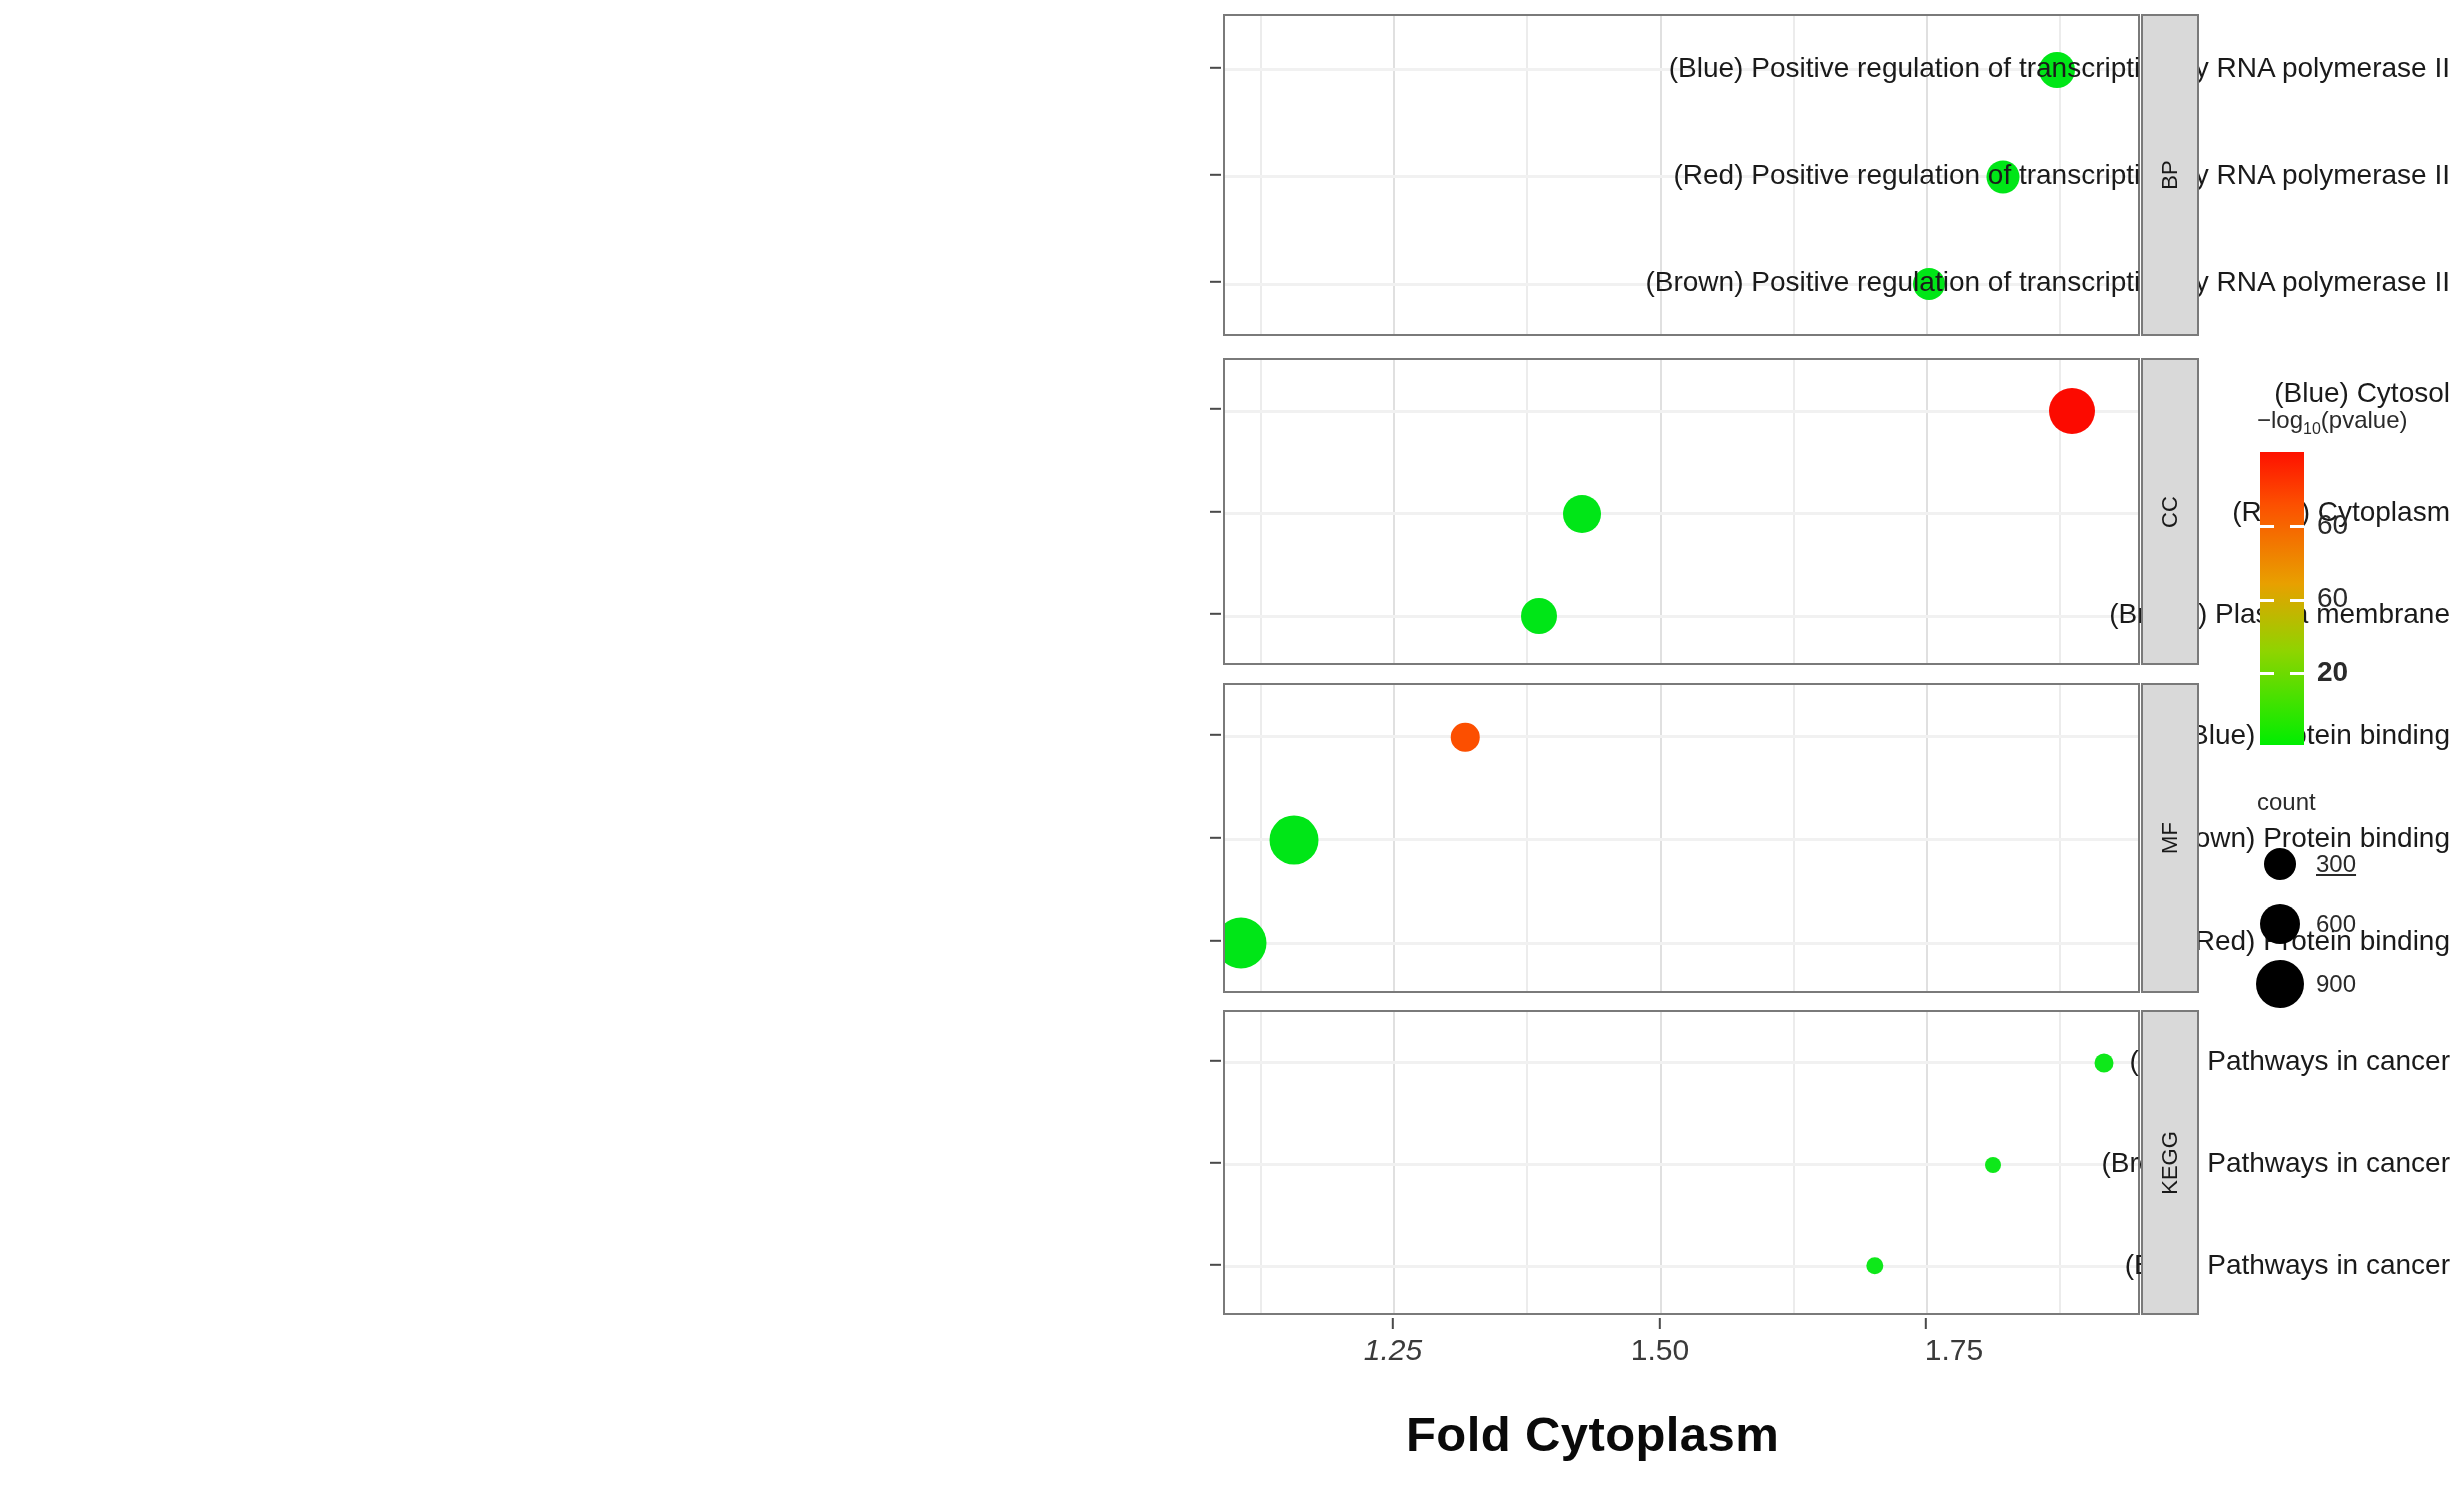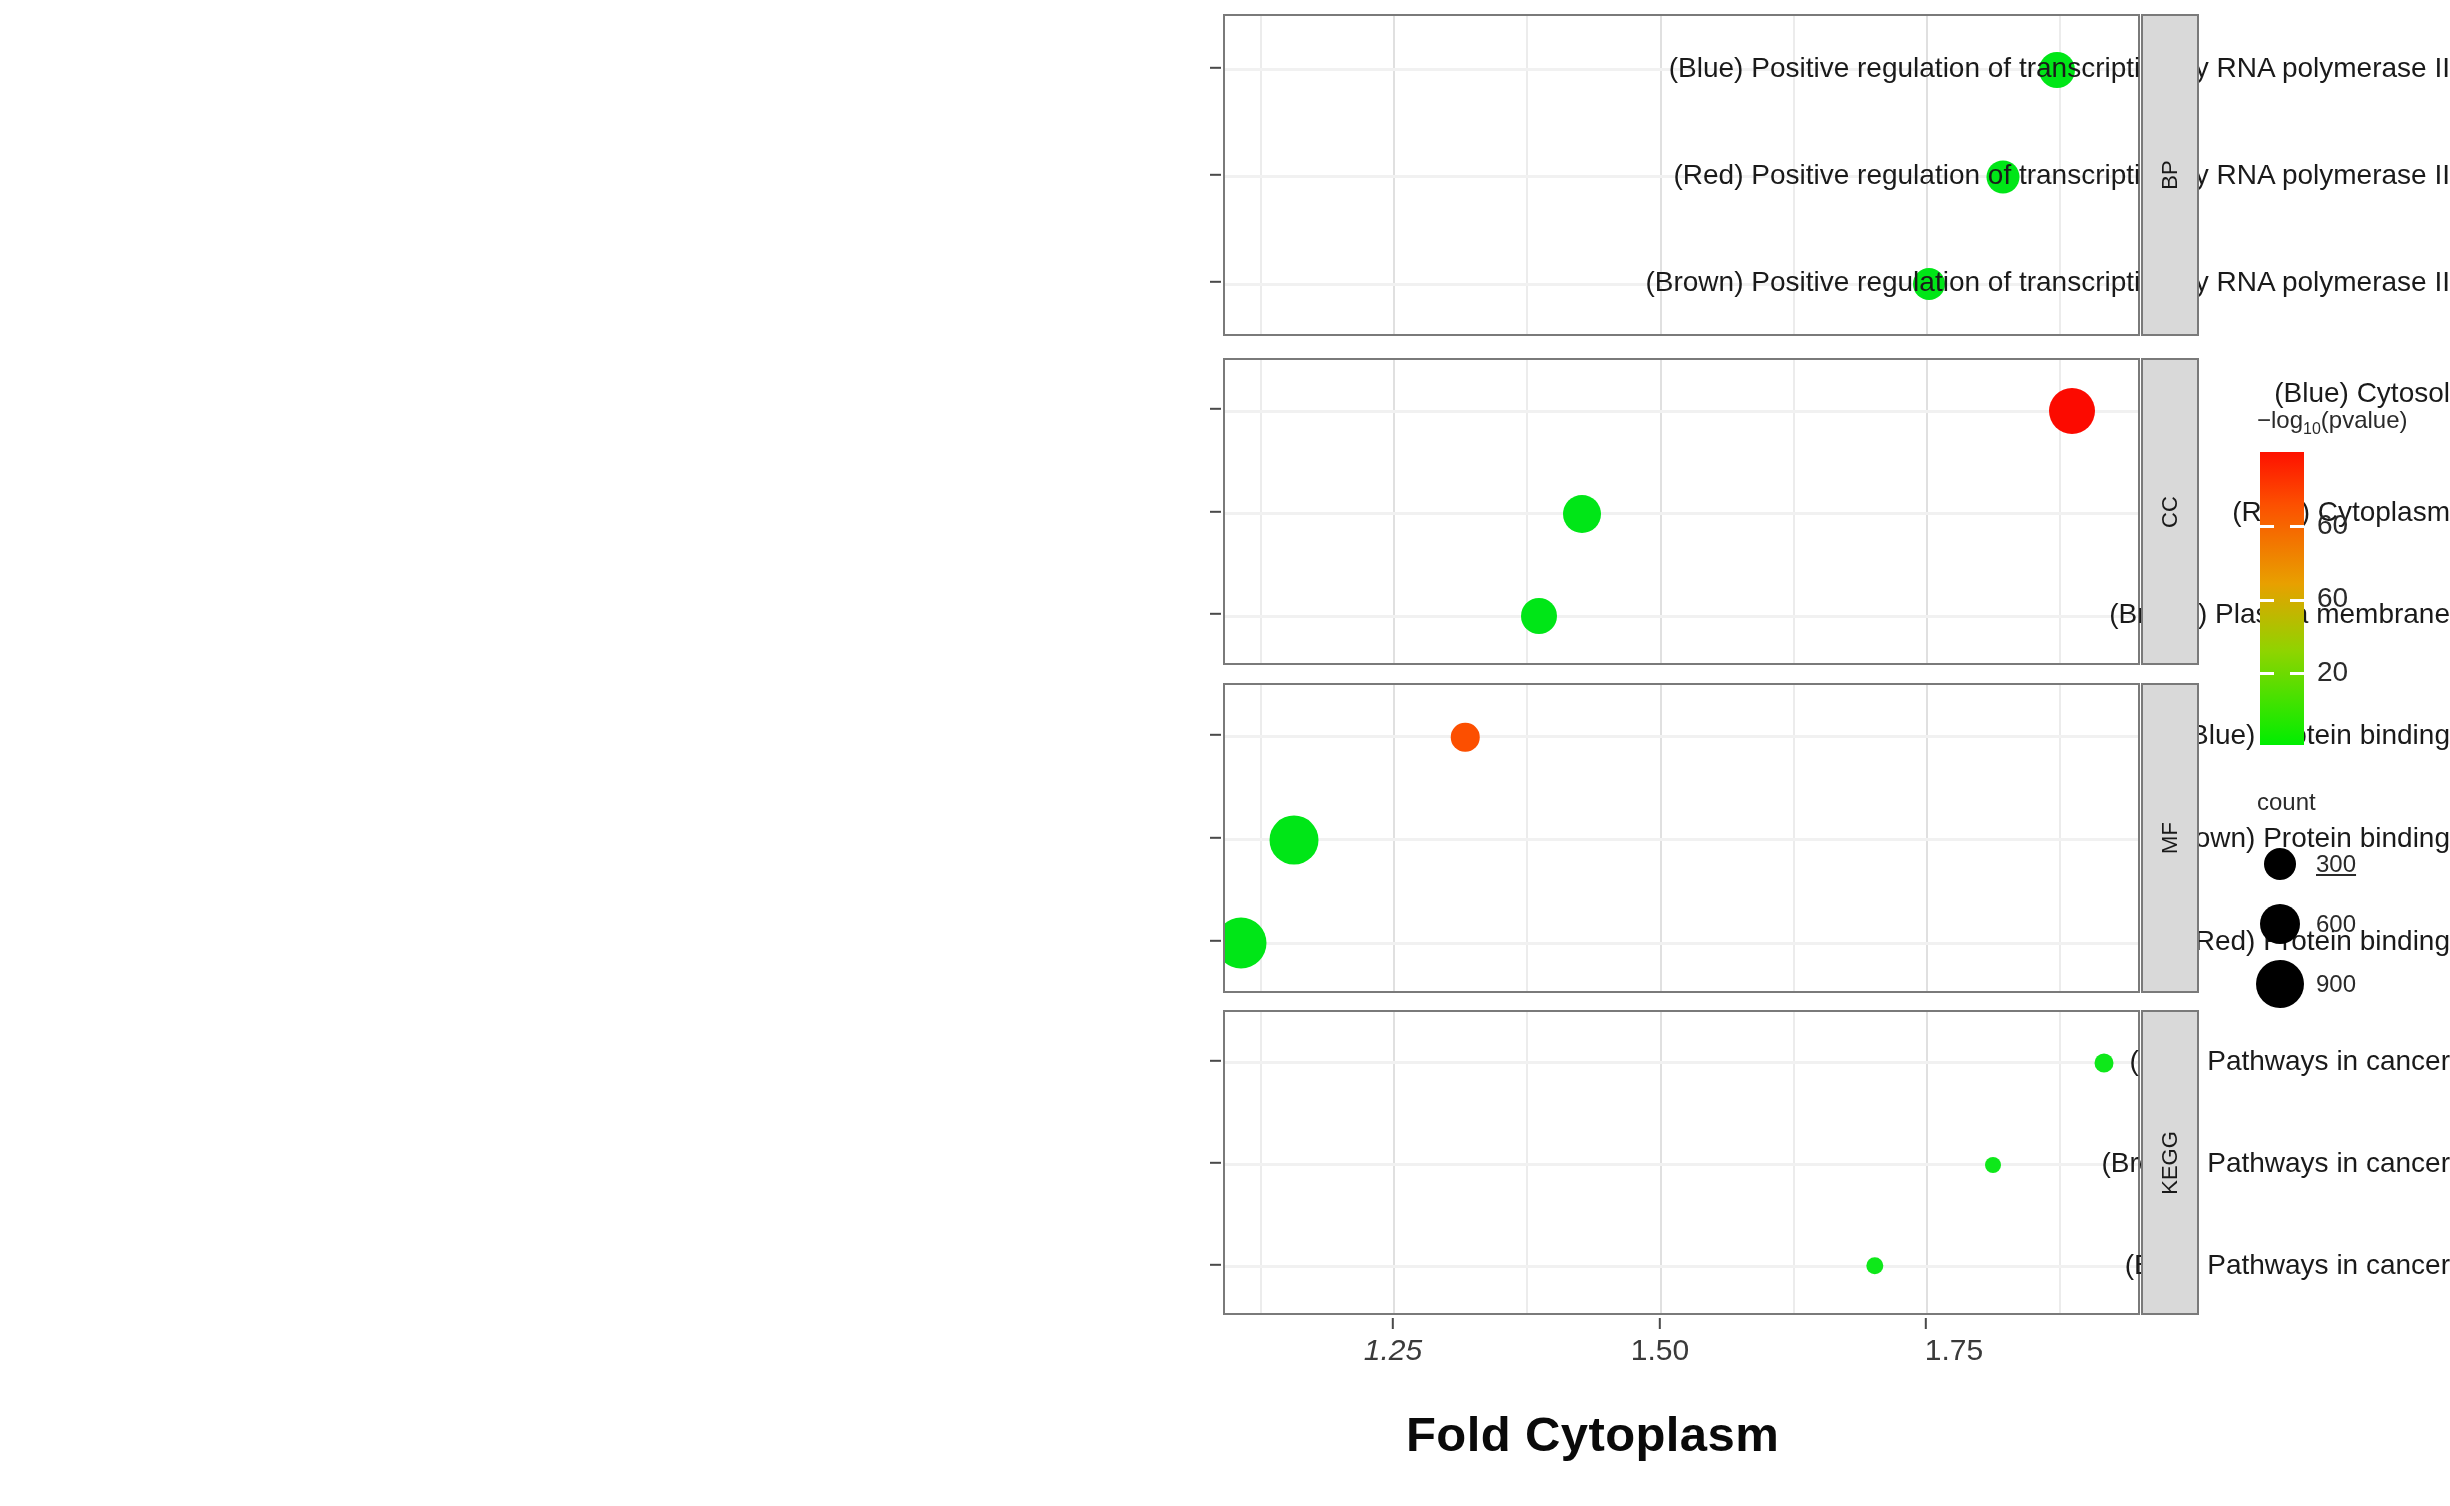--- a/index.html
+++ b/index.html
@@ -156,21 +156,21 @@
       <div class="legend-title" style="left:2257px;top:406px;">−log<sub>10</sub>(pvalue)</div>
       <div class="colorbar" style="left:2260px;top:452px;height:293px;
   background:linear-gradient(to bottom, #fe1100 0%, #fc5000 18%, #e8a000 45%, #8fd400 68%, #00ee00 100%);">
         <div class="cbar-tick" style="left:0px;top:220px;"></div>
         <div class="cbar-tick" style="right:0px;top:220px;"></div>
         <div class="cbar-tick" style="left:0px;top:147px;"></div>
         <div class="cbar-tick" style="right:0px;top:147px;"></div>
         <div class="cbar-tick" style="left:0px;top:73px;"></div>
         <div class="cbar-tick" style="right:0px;top:73px;"></div>
       </div>
-      <div class="cbar-lab" style="left:2317px;top:672px;">20</div>
+      <div class="cbar-lab" style="left:2317px;top:672px;font-weight:bold;">20</div>
       <div class="cbar-lab" style="left:2317px;top:598px;">60</div>
       <div class="cbar-lab" style="left:2317px;top:525px;">60</div>
       <div class="legend-title" style="left:2257px;top:788px;">count</div>
       <div class="size-dot" style="left:2280px;top:864px;width:32px;height:32px;background:#000000;"></div>
       <div class="size-lab" style="left:2316px;top:864px;text-decoration:underline;">300</div>
       <div class="size-dot" style="left:2280px;top:924px;width:40px;height:40px;background:#000000;"></div>
       <div class="size-lab" style="left:2316px;top:924px;">600</div>
       <div class="size-dot" style="left:2280px;top:984px;width:48px;height:48px;background:#000000;"></div>
       <div class="size-lab" style="left:2316px;top:984px;">900</div>
     </div>

